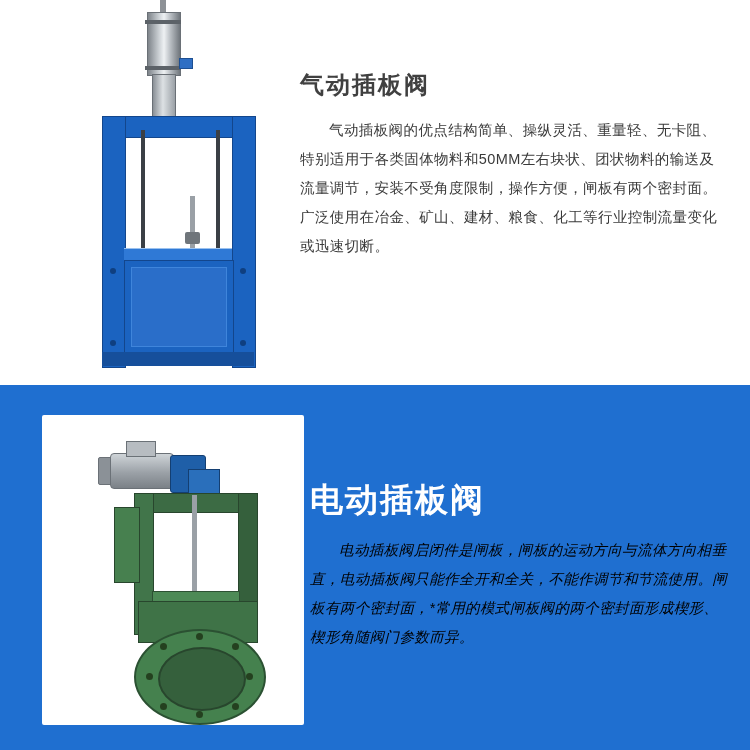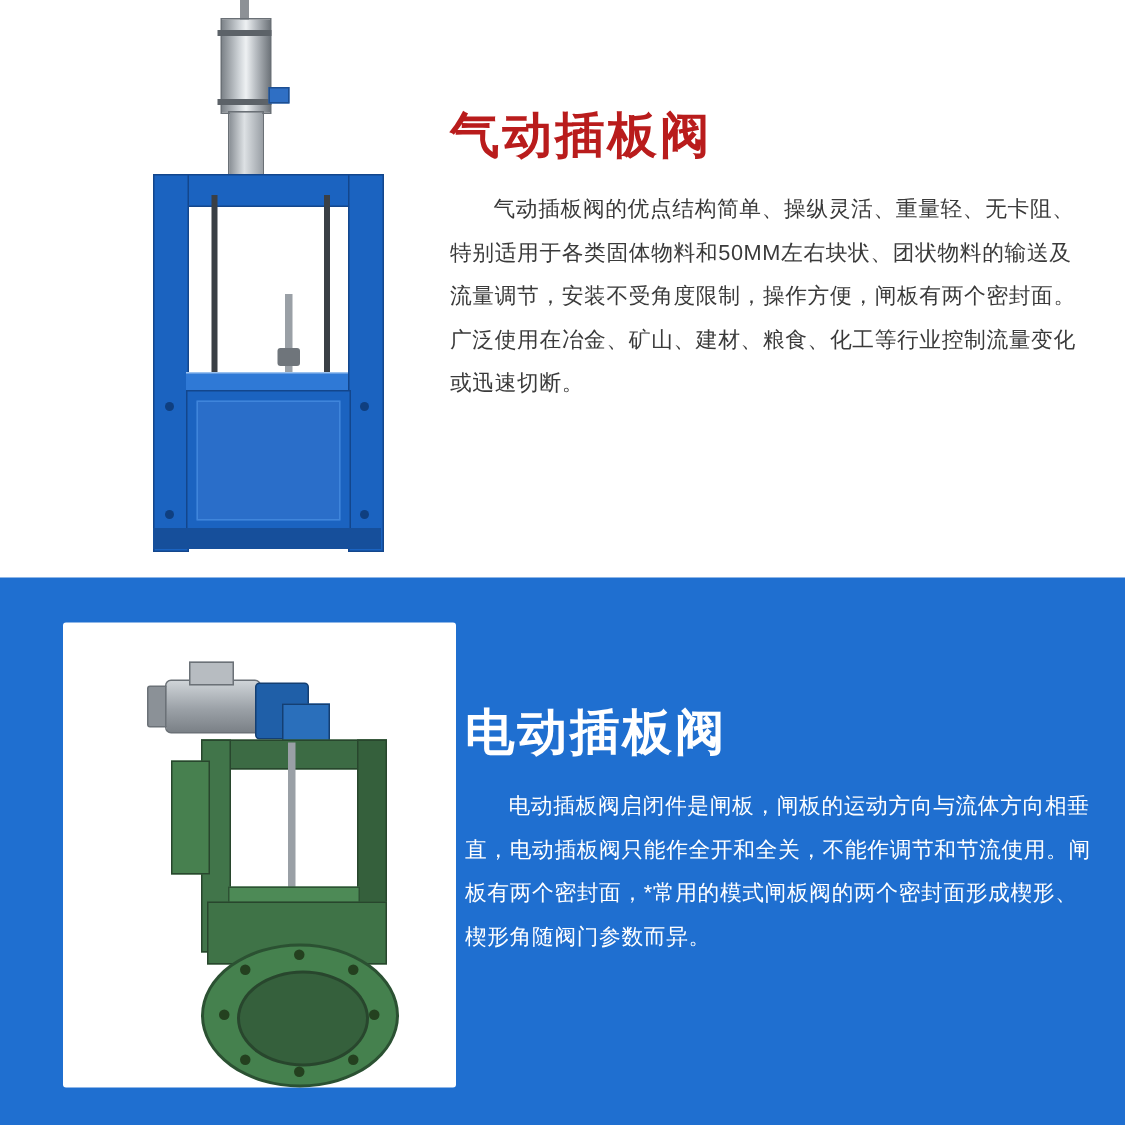--- a/index.html
+++ b/index.html
@@ -62,50 +62,51 @@
   }
   .sec2-text {
     position: absolute;
     left: 310px;
     top: 85px;
     width: 418px;
   }
 
   
   .heading-dark {
-    font-size: 33px;
+    font-size: 24px;
     font-weight: bold;
-    color: #b91c1c;
+    color: #404040;
     letter-spacing: 2px;
     margin: 0 0 18px 0;
     line-height: 1.1;
   }
   .heading-white {
     font-size: 33px;
     font-weight: bold;
     color: #ffffff;
     letter-spacing: 2px;
-    margin: 0 0 18px 0;
+    margin: 12px 0 18px 0;
     line-height: 1.1;
   }
   .para-dark {
     font-size: 14.5px;
     color: #3a3a3a;
     line-height: 2.0;
     margin: 0;
     text-indent: 29px;
     letter-spacing: 0.4px;
   }
   .para-white {
     font-size: 14.5px;
-    color: #ffffff;
+    color: #000000;
     line-height: 2.0;
     margin: 0;
     text-indent: 29px;
     letter-spacing: 0.4px;
+    font-style: italic;
   }
 
   
   .valve1 {
     position: absolute;
     left: 0;
     top: 0;
     width: 250px;
     height: 385px;
   }

